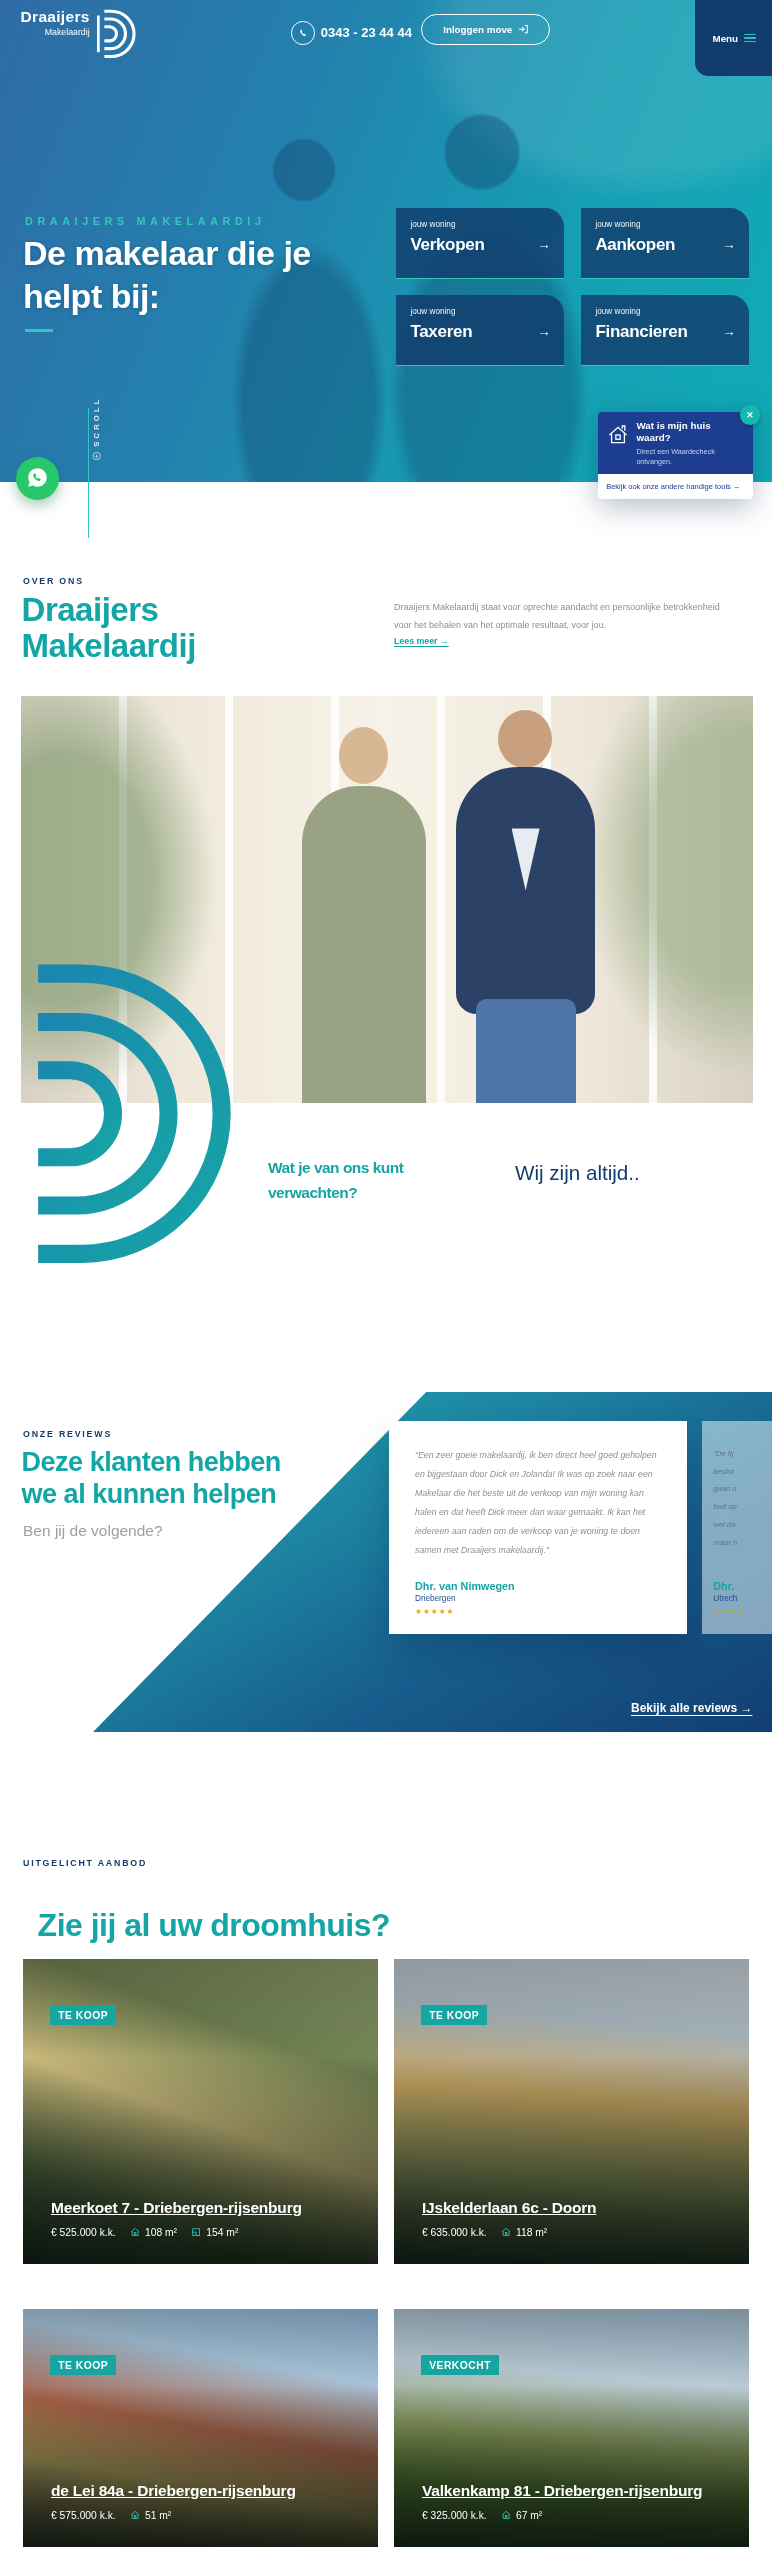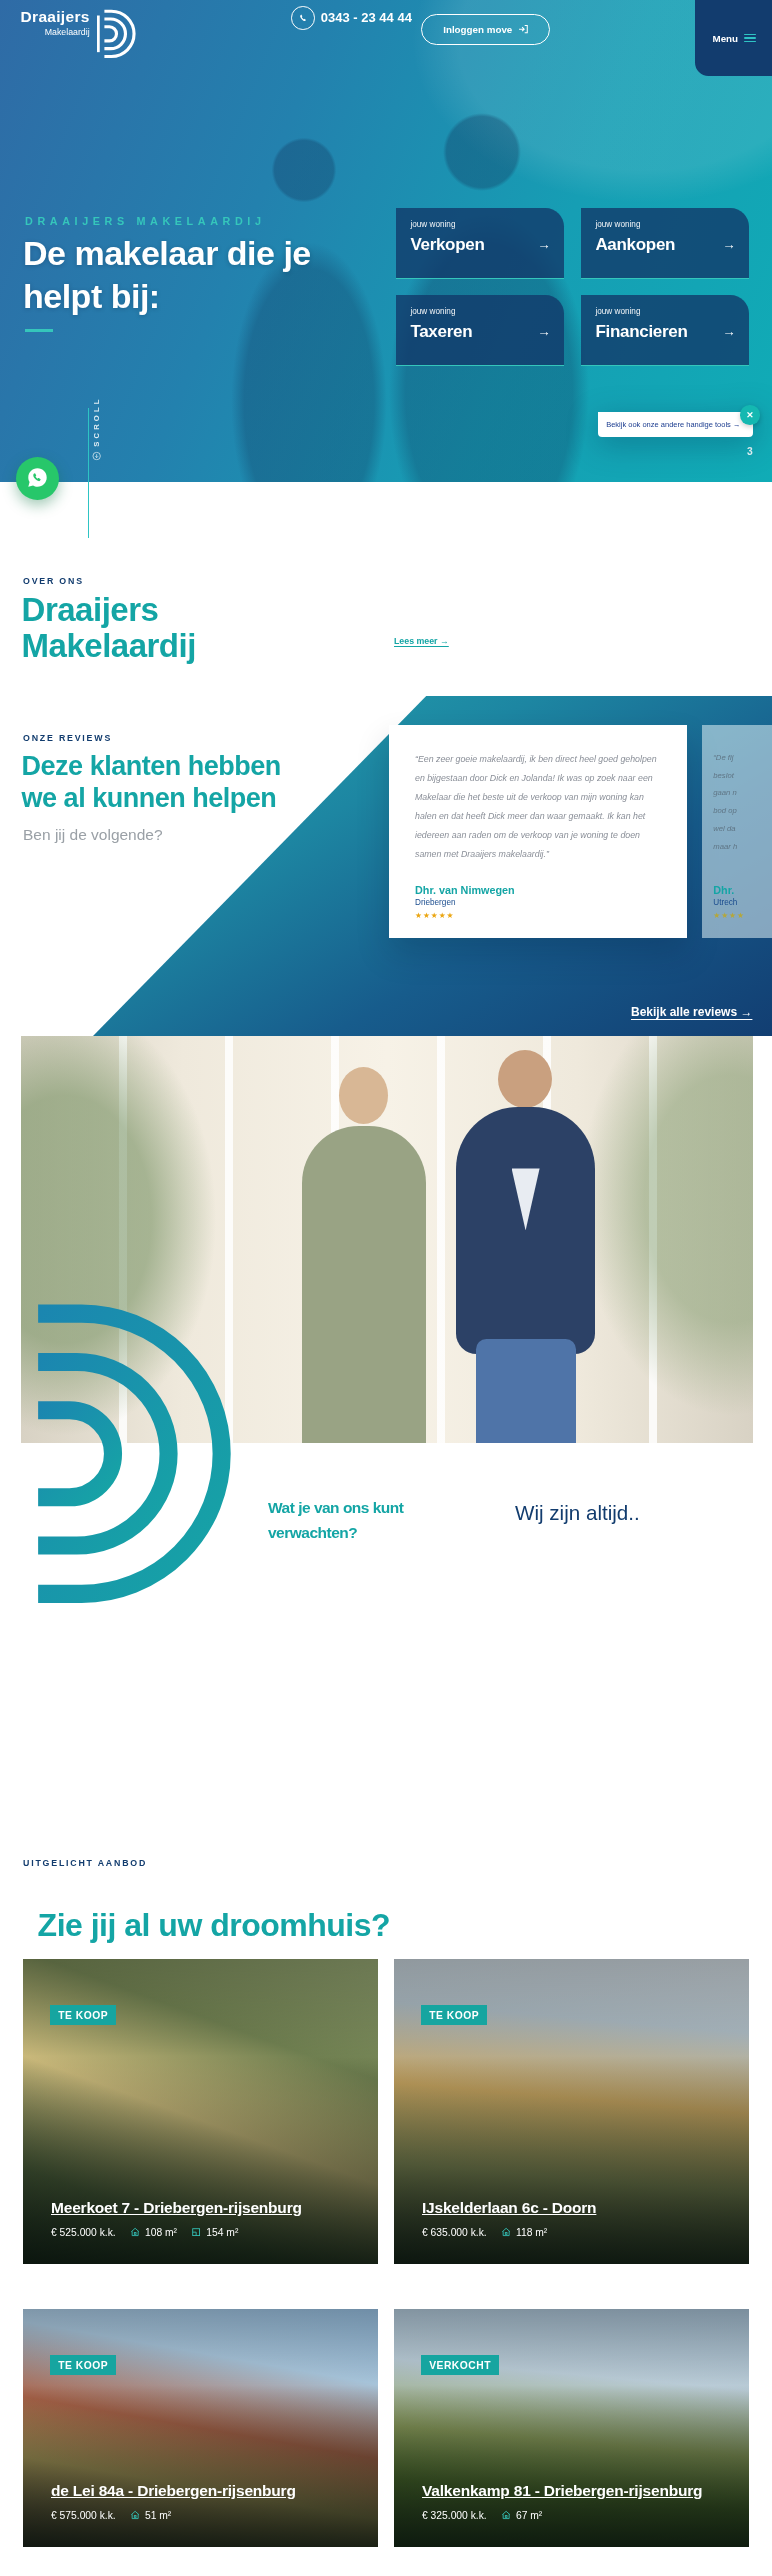--- a/index.html
+++ b/index.html
@@ -14,21 +14,21 @@
     background:
       radial-gradient(49px 49px at 304px 170px, rgba(16,50,90,.32) 0 60%, transparent 66%),
       radial-gradient(59px 59px at 482px 152px, rgba(16,50,90,.34) 0 60%, transparent 66%),
       radial-gradient(108px 222px at 309px 402px, rgba(16,50,90,.30) 0 60%, transparent 72%),
       radial-gradient(139px 247px at 489px 392px, rgba(16,50,90,.30) 0 60%, transparent 72%),
       radial-gradient(309px 216px at 644px 41px, rgba(255,255,255,.10) 0 60%, transparent 75%),
       linear-gradient(112deg,#2f6ba6 0%,#2381ae 35%,#169eb4 68%,#10acb6 100%);}
   .logo-wrap{left:20.6px;top:8.2px;display:flex;align-items:flex-start;gap:7.2px;color:#fff;}
   .logo-t1{font-size:15.5px;font-weight:bold;letter-spacing:0.3px;}
   .logo-t2{font-size:8.8px;margin-top:1px;text-align:right;}
-  .hdr-phone{left:291px;top:6px;display:flex;align-items:center;gap:6.2px;color:#fff;font-size:13px;font-weight:600;}
+  .hdr-phone{left:291px;top:21px;display:flex;align-items:center;gap:6.2px;color:#fff;font-size:13px;font-weight:600;}
   .phone-ring{width:21.6px;height:21.6px;border:1px solid #fff;border-radius:50%;display:flex;align-items:center;justify-content:center;}
   .login-btn{left:421px;top:14.4px;width:129px;height:31px;border:1px solid #fff;border-radius:16.5px;
     display:flex;align-items:center;justify-content:center;gap:5.2px;color:#fff;font-size:9.8px;font-weight:bold;box-sizing:border-box;cursor:pointer;}
   .menu-panel{right:0;top:0;width:78px;height:76px;background:#123c6e;border-radius:0 0 0 13.4px;
     display:flex;align-items:center;justify-content:center;gap:6.2px;cursor:pointer;}
   .menu-label{color:#fff;font-size:9.8px;font-weight:bold;}
   .hamburger div{width:11.3px;height:1.5px;background:#2ec4c4;margin:2.1px 0;border-radius:1px;}
   .hero-kicker{left:25px;top:215px;color:#35c6bb;font-size:10.8px;font-weight:bold;letter-spacing:4.6px;}
   .hero-title{left:23px;top:232px;color:#fff;font-size:34px;font-weight:bold;line-height:1.25;letter-spacing:-0.5px;text-shadow:0 1px 4.1px rgba(0,30,60,.25);}
   .hero-dash{left:25px;top:329px;width:28px;height:2.6px;background:#35c6bb;}
@@ -223,34 +223,77 @@
     <div class="abs wa-btn">
       <span>
         <svg width="23" height="23" viewBox="0 0 80 80">
           <path fill="#fff" d="M40 8C22 8 8 22 8 40c0 6 1.6 11 4.4 16L8 72l16.5-4.3C29 70.4 34 72 40 72c18 0 32-14 32-32S58 8 40 8z"></path>
           <path fill="#27c76a" d="M30 26c-2 0-4 2-4.5 4-.7 3 .6 8 5 13.5S40.6 52 44 52.6c2 .4 4-.6 5-2.2l1.6-2.6c.5-1 .2-2.2-.8-2.8l-5.4-3.2c-.9-.5-2-.3-2.7.5l-1.5 1.7c-2.3-1.3-6.1-5-7.3-7.4l1.8-1.4c.8-.7 1-1.8.6-2.7l-2.8-5.6c-.5-1-1.6-1.5-2.5-1.3z"></path>
         </svg>
       </span>
     </div>
 
     <div class="abs widget">
+      <div class="widget-top">
+        <span style="margin-top:3.1px">
+          <svg width="24" height="24" viewBox="0 0 56 56" fill="none" stroke="#fff" stroke-width="3">
+            <path d="M8 28 28 10l20 18"></path>
+              <path d="M38 13v-6h6v11"></path>
+              <path d="M13 25v21h30V25"></path>
+              <rect x="23" y="28" width="10" height="10"></rect>
+          </svg>
+        </span>
+        <div>
+          <div class="widget-title">Wat is mijn huis waard?</div>
+          <div class="widget-sub">Direct een Waardecheck ontvangen.</div>
+        </div>
+      </div>
       <div class="widget-bottom">
         <span>Bekijk ook onze andere handige tools</span>
           <span>→</span>
       </div>
       <div class="widget-close">✕</div>
     </div>
   </section>
 
   <section id="about">
     <div class="abs kicker">OVER ONS</div>
     <h2 class="abs teal-h about-title" style="margin:0">
       <span>Draaijers</span><br><span>Makelaardij</span>
     </h2>
+    <p class="abs about-text" style="margin:0">Draaijers Makelaardij staat voor oprechte aandacht en persoonlijke betrokkenheid voor het behalen van het optimale resultaat, voor jou.</p>
     <a class="abs teal-link about-link">Lees meer →</a>
+  </section>
+
+  <section id="showcase">
+    <div class="abs big-photo">
+      <div class="fig" style="left:281px;top:31px;width:124px;height:376px">
+        <div class="head fig-w-head"></div>
+          <div class="fig-w-body"></div>
+      </div>
+      <div class="fig" style="left:435px;top:14.4px;width:139px;height:393px">
+        <div class="head fig-m-head"></div>
+          <div class="fig-m-body">
+            <div class="fig-m-shirt"></div>
+          </div>
+          <div class="fig-m-jeans"></div>
+      </div>
+    </div>
+    <div class="abs d-mark">
+      <svg width="242" height="314" viewBox="0 0 200 260" fill="none" stroke="url(#gd1)" stroke-width="15">
+        <path d="M6 30 V218"></path>
+        <path d="M38 8 H74 A116 116 0 0 1 74 240 H38"></path>
+        <path d="M38 48 H70 A76 76 0 0 1 70 200 H38"></path>
+        <path d="M38 88 H64 A36 36 0 0 1 64 160 H38"></path>
+      </svg>
+    </div>
+    <div class="abs teal-h cap-left">
+      <span>Wat je van ons kunt</span><br><span>verwachten?</span>
+    </div>
+    <div class="abs cap-right">Wij zijn altijd..</div>
   </section>
 
   <section id="reviews">
     <div class="abs rev-panel"></div>
 
     <div class="abs kicker">ONZE REVIEWS</div>
     <h2 class="abs teal-h rev-title" style="margin:0">
       <span>Deze klanten hebben</span><br><span>we al kunnen helpen</span>
     </h2>
     <div class="abs rev-sub">Ben jij de volgende?</div>
@@ -272,48 +315,20 @@
       <div class="frag">wel da</div>
       <div class="frag">maar h</div>
       <div class="rev-who2">
         <div class="rev-name">Dhr.</div>
         <div class="rev-city">Utrech</div>
         <div class="rev-stars" style="color:#b5a73a">★★★★</div>
       </div>
     </article>
 
     <a class="abs rev-link">Bekijk alle reviews →</a>
-  </section>
-
-  <section id="showcase">
-    <div class="abs big-photo">
-      <div class="fig" style="left:281px;top:31px;width:124px;height:376px">
-        <div class="head fig-w-head"></div>
-          <div class="fig-w-body"></div>
-      </div>
-      <div class="fig" style="left:435px;top:14.4px;width:139px;height:393px">
-        <div class="head fig-m-head"></div>
-          <div class="fig-m-body">
-            <div class="fig-m-shirt"></div>
-          </div>
-          <div class="fig-m-jeans"></div>
-      </div>
-    </div>
-    <div class="abs d-mark">
-      <svg width="242" height="314" viewBox="0 0 200 260" fill="none" stroke="url(#gd1)" stroke-width="15">
-        <path d="M6 30 V218"></path>
-        <path d="M38 8 H74 A116 116 0 0 1 74 240 H38"></path>
-        <path d="M38 48 H70 A76 76 0 0 1 70 200 H38"></path>
-        <path d="M38 88 H64 A36 36 0 0 1 64 160 H38"></path>
-      </svg>
-    </div>
-    <div class="abs teal-h cap-left">
-      <span>Wat je van ons kunt</span><br><span>verwachten?</span>
-    </div>
-    <div class="abs cap-right">Wij zijn altijd..</div>
   </section>
 
   <section id="aanbod">
     <div class="abs kicker">UITGELICHT AANBOD</div>
     <h2 class="abs teal-h aanbod-title" style="margin:16px">Zie jij al uw droomhuis?</h2>
 
     <article class="prop" style="left:23px;top:227px;width:355px;height:305px">
       <div class="prop-photo photo1"></div>
       <div class="prop-overlay"></div>
       <span class="badge">TE KOOP</span>

